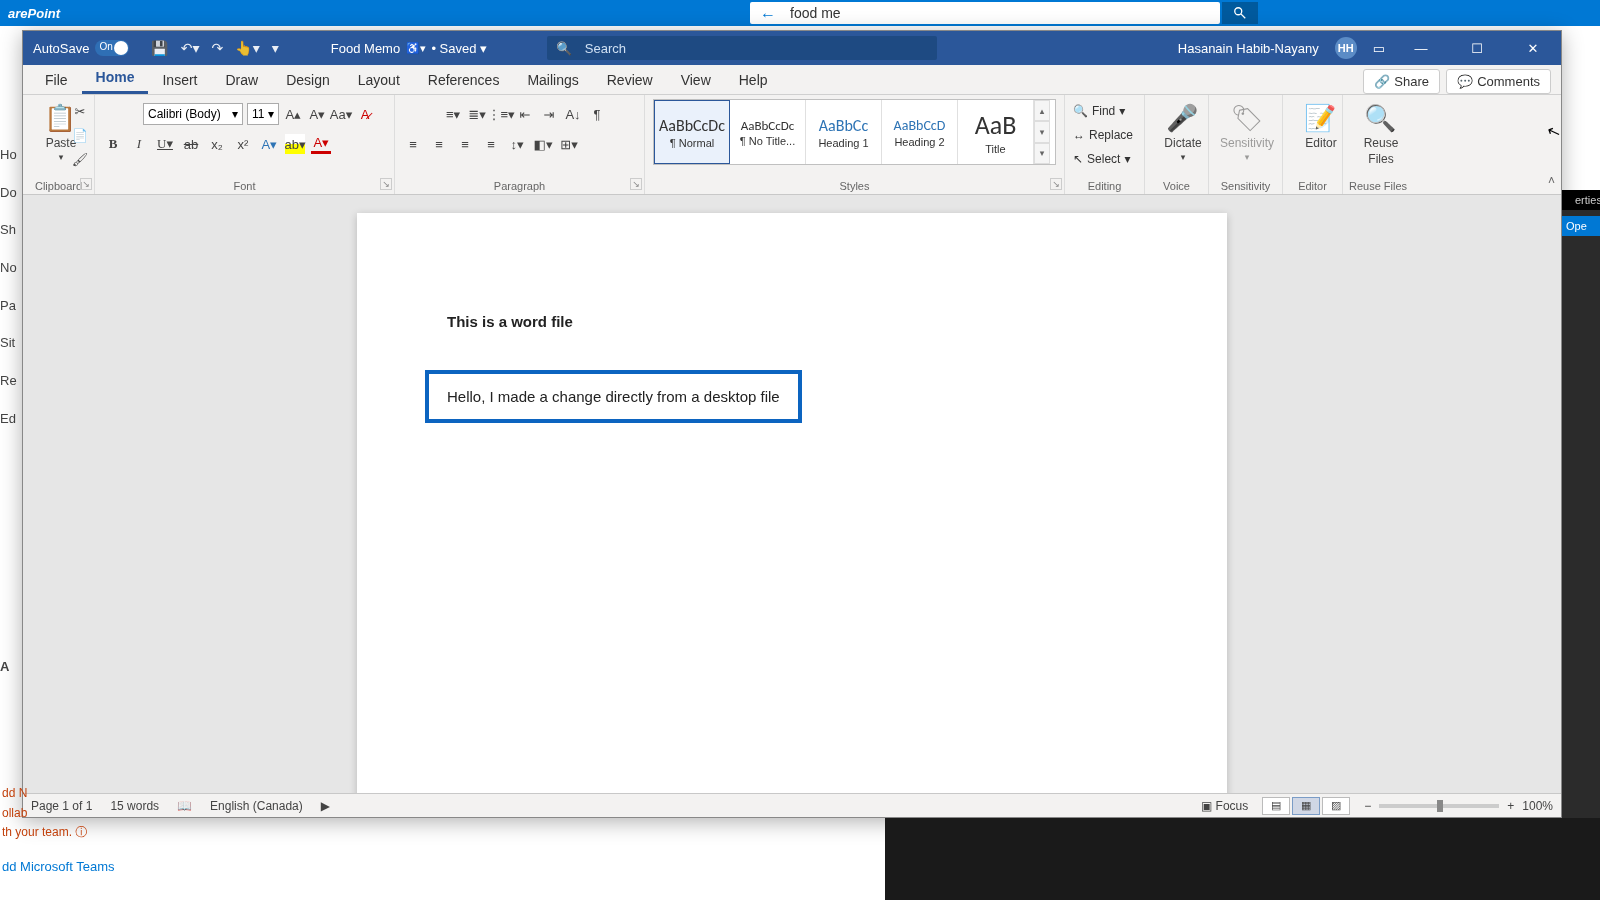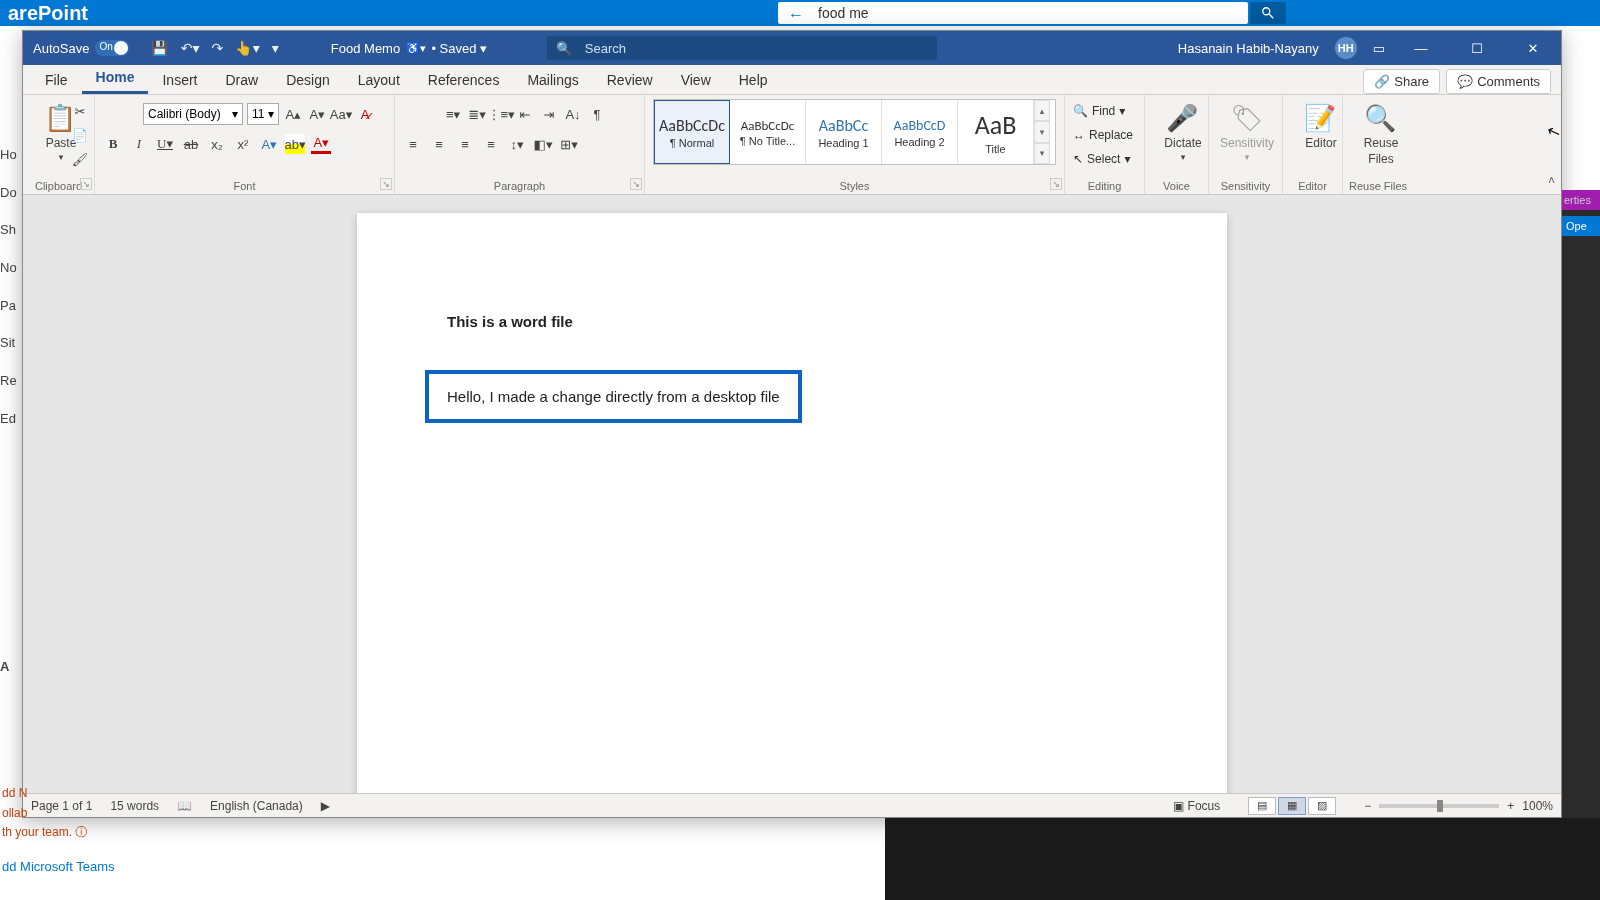--- a/index.html
+++ b/index.html
@@ -1,20 +1,20 @@
 <!DOCTYPE html>
 <html><head>
 <meta charset="utf-8">
 <style>
 * { margin: 0; padding: 0; box-sizing: border-box; font-family: 'Segoe UI', Tahoma, sans-serif; }
 body { width: 1600px; height: 900px; background: #fff; overflow: hidden; position: relative; }
 
 
 .sp-bar { height: 26px; background: #0078d4; color: #fff; display: flex; align-items: center; padding: 0 6px; }
-.sp-logo { font-size: 20px; font-weight: 600; padding-left: 2px; }
+.sp-logo { font-size: 13px; font-weight: 600; padding-left: 2px; font-style: italic; }
 .sp-search-wrap { display:flex; align-items:center; margin-left: 690px; }
 .sp-search { width: 470px; height: 22px; background: #fff; color: #333; display: flex; align-items: center; padding: 0 10px; font-size: 14px; border-radius:2px; }
 .sp-search .back { color:#0078d4; margin-right:14px; font-size:16px; }
 .sp-search-btn { width: 36px; height: 22px; background: #005a9e; display:flex; align-items:center; justify-content:center; margin-left:2px; }
 .sp-search-btn svg { width:14px; height:14px; }
 
 
 .sp-left { position:absolute; left:0; top:26px; width:22px; bottom:0; background:#fff; color:#444; font-size:13px; line-height:2.9; padding-top:110px; overflow:hidden;}
 .sp-left div { white-space:nowrap; }
 
@@ -73,31 +73,31 @@
 .ribbon-collapse { position:absolute; right:6px; bottom:6px; font-size:12px; color:#666;}
 
 
 .docarea { flex:1; background:#e6e6e6; overflow:hidden; position:relative; display:flex; justify-content:center; padding-top:18px;}
 .page { width:870px; height:620px; background:#fff; box-shadow:0 2px 8px rgba(0,0,0,.2); padding:100px 90px; font-family:Calibri; font-size:15px; color:#222; }
 .page .l1 { margin-bottom:40px; }
 .highlight { border:4px solid #0c64c0; padding:14px 18px; display:inline-block; margin-left:-22px;}
 
 
 .status { height:24px; background:#f3f2f1; border-top:1px solid #c8c8c8; display:flex; align-items:center; font-size:12px; color:#444; padding:0 8px; gap:18px;}
-.status .right { margin-left:auto; display:flex; align-items:center; gap:28px;}
+.status .right { margin-left:auto; display:flex; align-items:center; gap:14px;}
 .viewbtns { display:flex; gap:2px;}
 .viewbtns span { width:28px; height:18px; border:1px solid #bbb; background:#fff; display:flex;align-items:center;justify-content:center; font-size:11px;}
 .viewbtns span.active { background:#d0d7e5; border-color:#7a9cc6;}
 .zoom { display:flex; align-items:center; gap:8px;}
 .zoom-track { width:120px; height:4px; background:#ccc; position:relative;}
 .zoom-thumb { position:absolute; left:58px; top:-4px; width:6px; height:12px; background:#888;}
 
 
 .rpanel { position:absolute; right:0; top:190px; width:38px; bottom:0; background:#2b2b2b; color:#ccc; font-size:11px; overflow:hidden;}
-.rpanel .tag { background:#a21caf; padding:4px 2px; margin-bottom:6px;}
+.rpanel .tag { background:#000000; padding:4px 13px; margin-bottom:6px;}
 .rpanel .op { background:#0078d4; color:#fff; padding:4px; margin:6px 0;}
 
 
 .sp-bottom { position:absolute; left:0; bottom:58px; font-size:12px; color:#c2410c; line-height:1.6; padding-left:2px;}
 .sp-bottom2 { position:absolute; left:0; bottom:26px; font-size:13px; color:#0078d4; padding-left:2px;}
 
 
 .darkstrip { position:absolute; left:885px; right:0; bottom:0; height:82px; background:#1a1a1a;}
 
 

